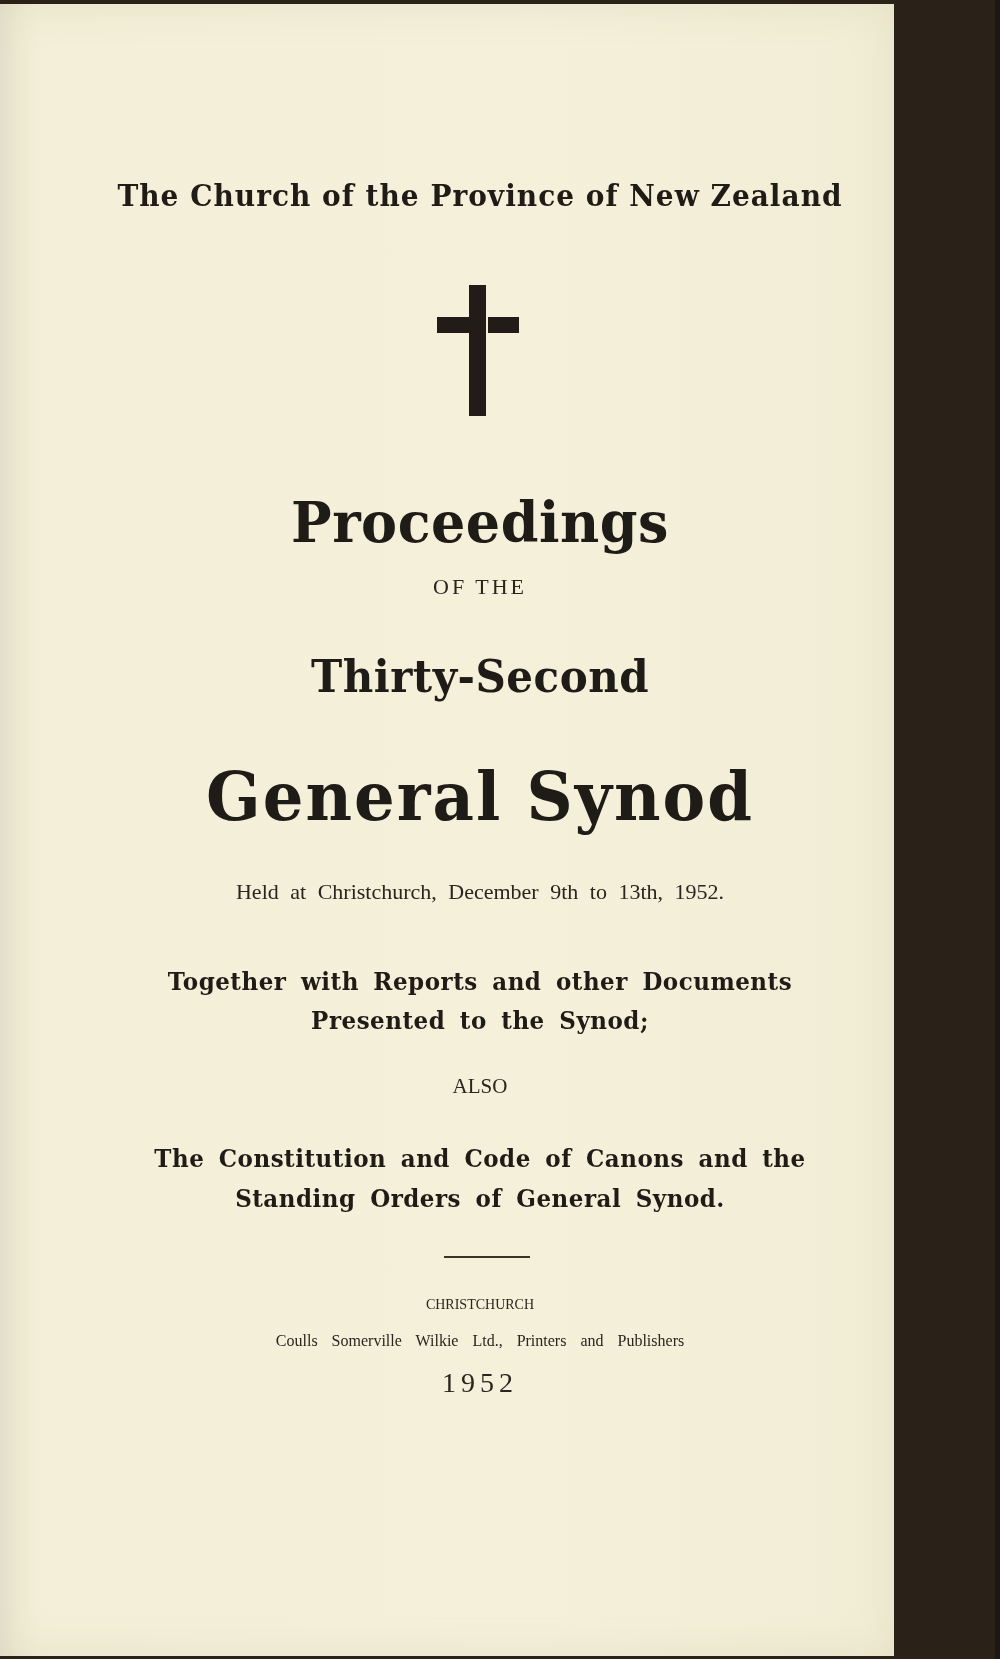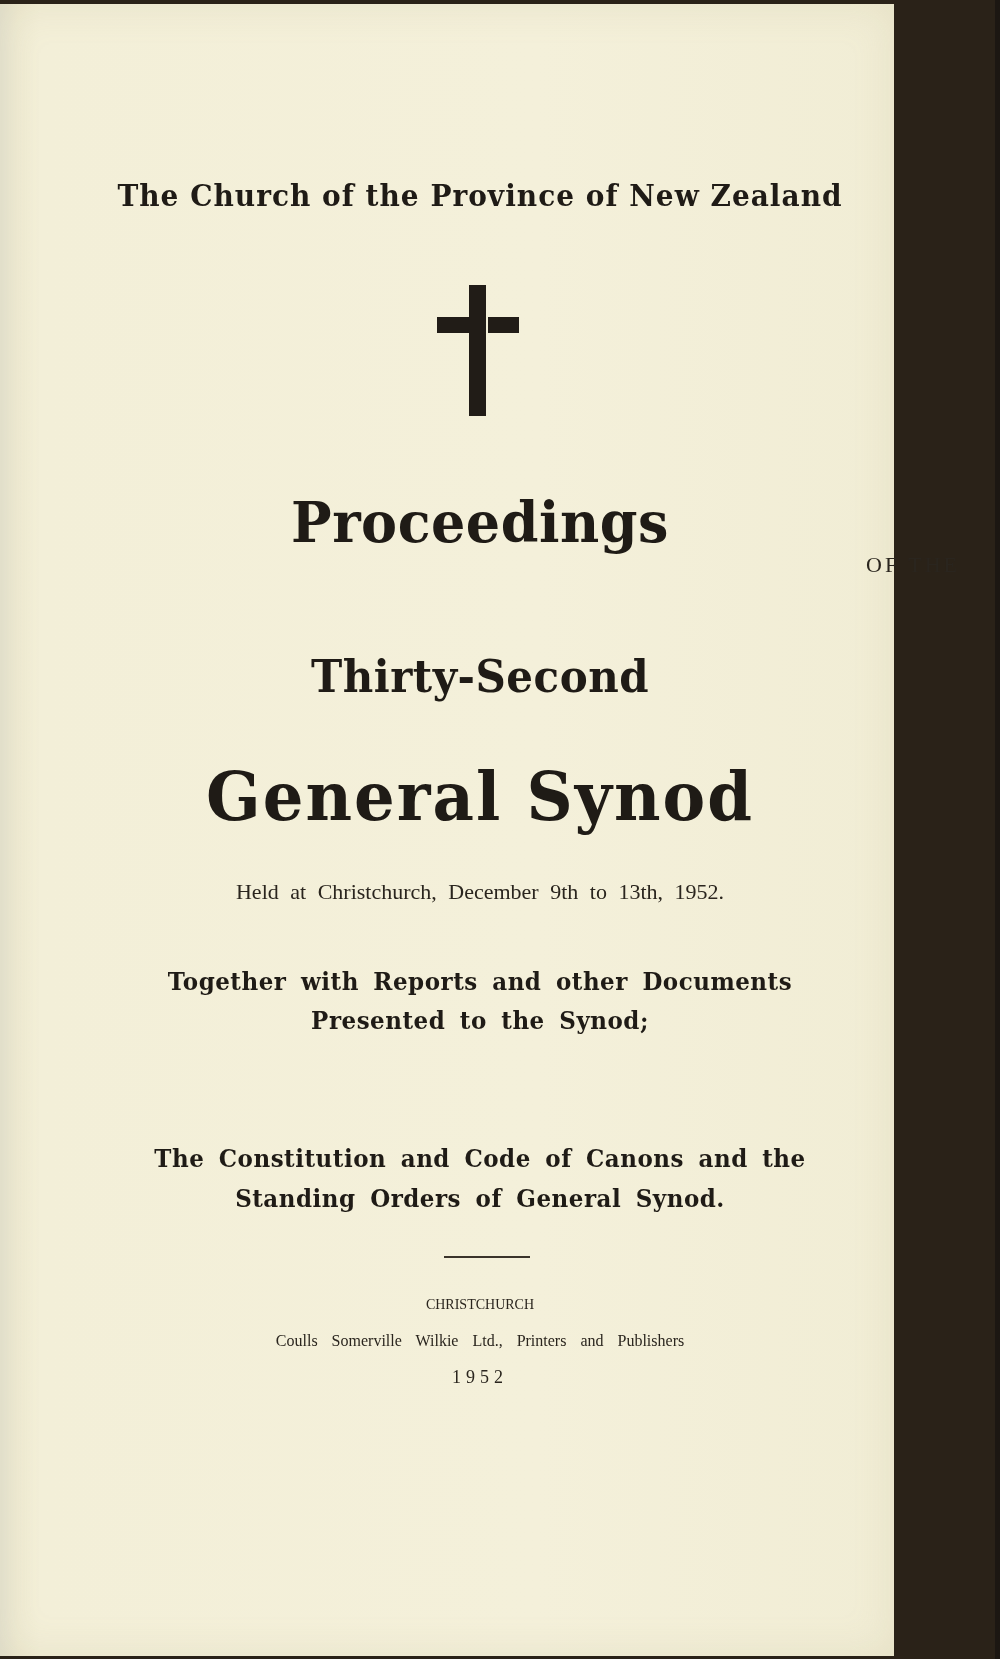--- a/index.html
+++ b/index.html
@@ -27,33 +27,33 @@
   }
   .roman { font-family: "Liberation Serif", serif; color: #2a251e; }
 
   .header { top: 176px; font-size: 28px; letter-spacing: 1px; }
   .cross { position: absolute; left: 437px; top: 281px; width: 82px; height: 131px; }
   .cross .v { position: absolute; left: 32px; top: 0; width: 17px; height: 131px; background: #211c17; }
   .cross .h1 { position: absolute; left: 0; top: 32px; width: 32px; height: 16px; background: #211c17; }
   .cross .h2 { position: absolute; left: 51px; top: 32px; width: 31px; height: 16px; background: #211c17; }
 
   .proceedings { top: 486px; font-size: 54px; }
-  .ofthe { top: 548px; font-size: 22px; letter-spacing: 3px; text-align: right; }
+  .ofthe { top: 570px; font-size: 22px; letter-spacing: 3px; }
   .thirty { top: 648px; font-size: 42px; }
   .synod { top: 755px; font-size: 64px; letter-spacing: 2px; }
   .held { top: 875px; font-size: 22px; word-spacing: 6px; }
   .together1 { top: 964px; font-size: 23px; word-spacing: 6px; }
   .together2 { top: 1003px; font-size: 23px; word-spacing: 6px; }
   .also { top: 1070px; font-size: 21px; }
   .const1 { top: 1141px; font-size: 23px; word-spacing: 6px; }
   .const2 { top: 1181px; font-size: 23px; word-spacing: 6px; }
   .rule { position: absolute; left: 444px; top: 1252px; width: 86px; height: 2px; background: #3a332a; }
   .city { top: 1293px; font-size: 14px; }
   .printer { top: 1328px; font-size: 16px; word-spacing: 10px; }
-  .year { top: 1363px; font-size: 18px; letter-spacing: 5px; }
+  .year { top: 1363px; font-size: 28px; letter-spacing: 5px; }
 </style>
 </head>
 <body>
 
 <div class="page">
   <div class="line gothic header">The Church of the Province of New Zealand</div>
 
   <div class="cross">
     <div class="v"></div>
       <div class="h1"></div>
@@ -63,20 +63,21 @@
   <div class="line gothic proceedings">Proceedings</div>
   <div class="line roman ofthe">OF THE</div>
   <div class="line gothic thirty">Thirty-Second</div>
   <div class="line gothic synod">General Synod</div>
 
   <div class="line roman held">Held at Christchurch, December 9th to 13th, 1952.</div>
 
   <div class="line gothic together1">Together with Reports and other Documents</div>
   <div class="line gothic together2">Presented to the Synod;</div>
 
+  <div class="line roman also">ALSO</div>
 
   <div class="line gothic const1">The Constitution and Code of Canons and the</div>
   <div class="line gothic const2">Standing Orders of General Synod.</div>
 
   <div class="rule"></div>
 
   <div class="line roman city">CHRISTCHURCH</div>
   <div class="line roman printer">Coulls Somerville Wilkie Ltd., Printers and Publishers</div>
   <div class="line roman year">1952</div>
 </div>

